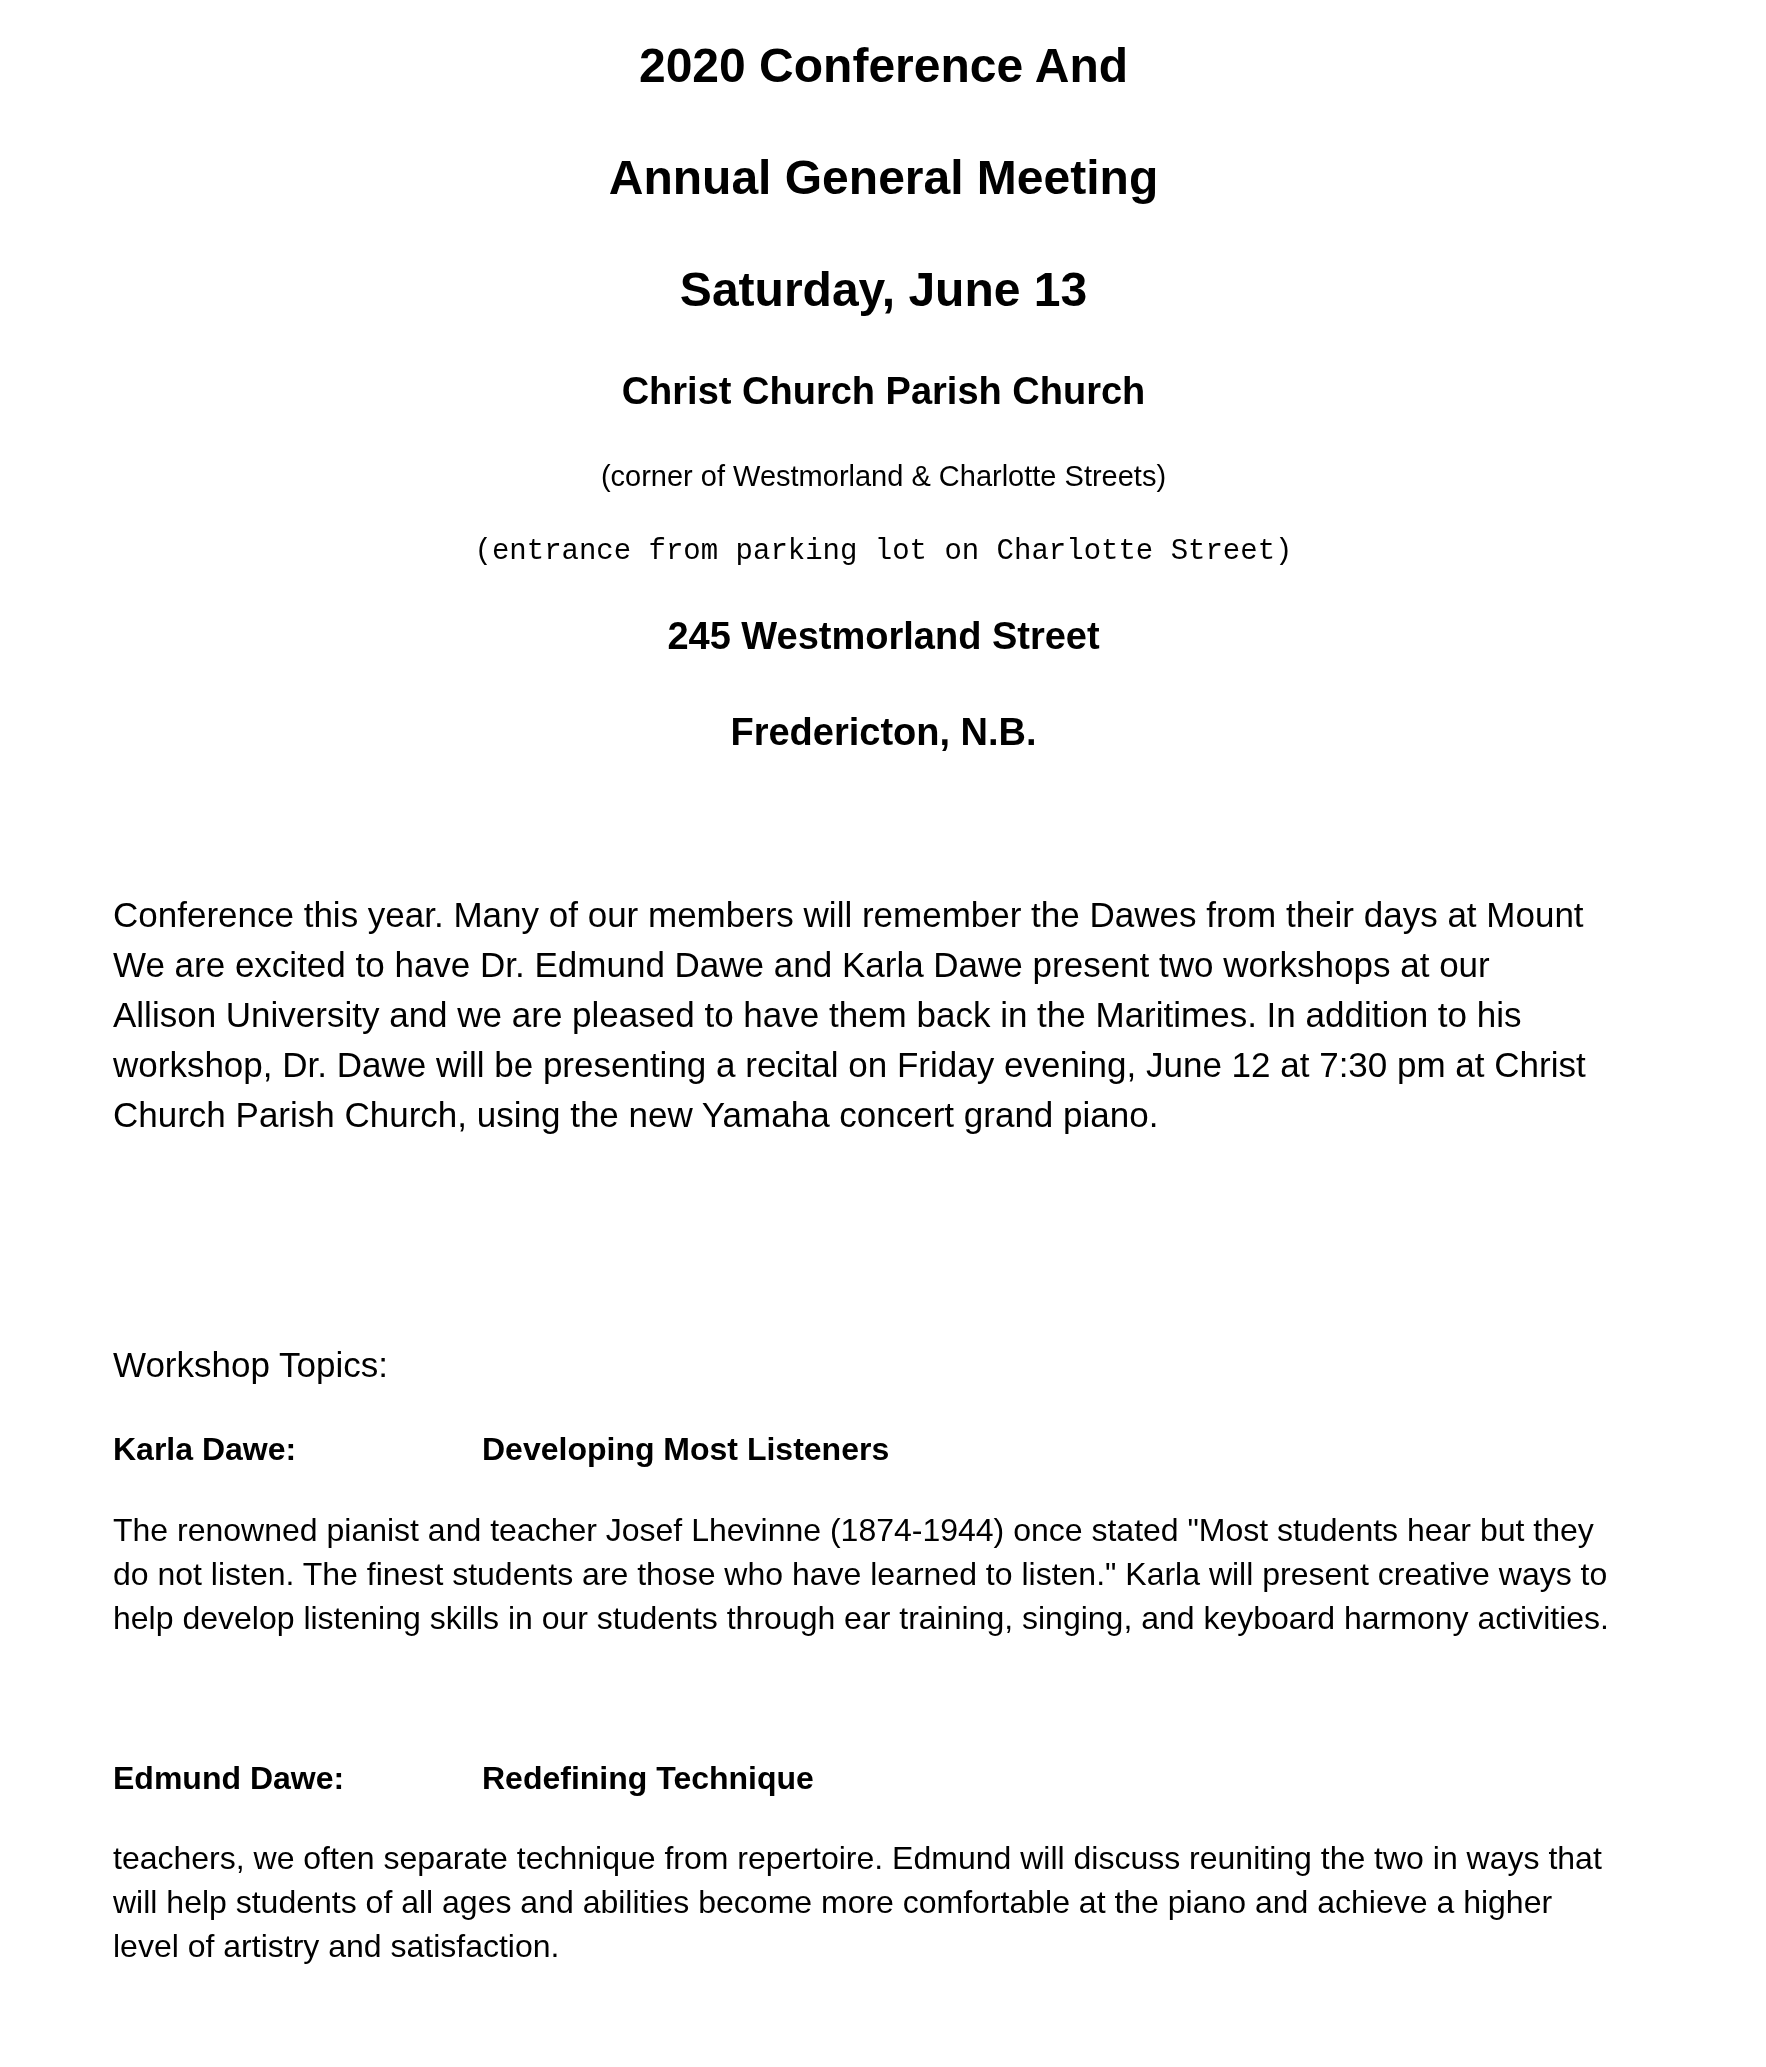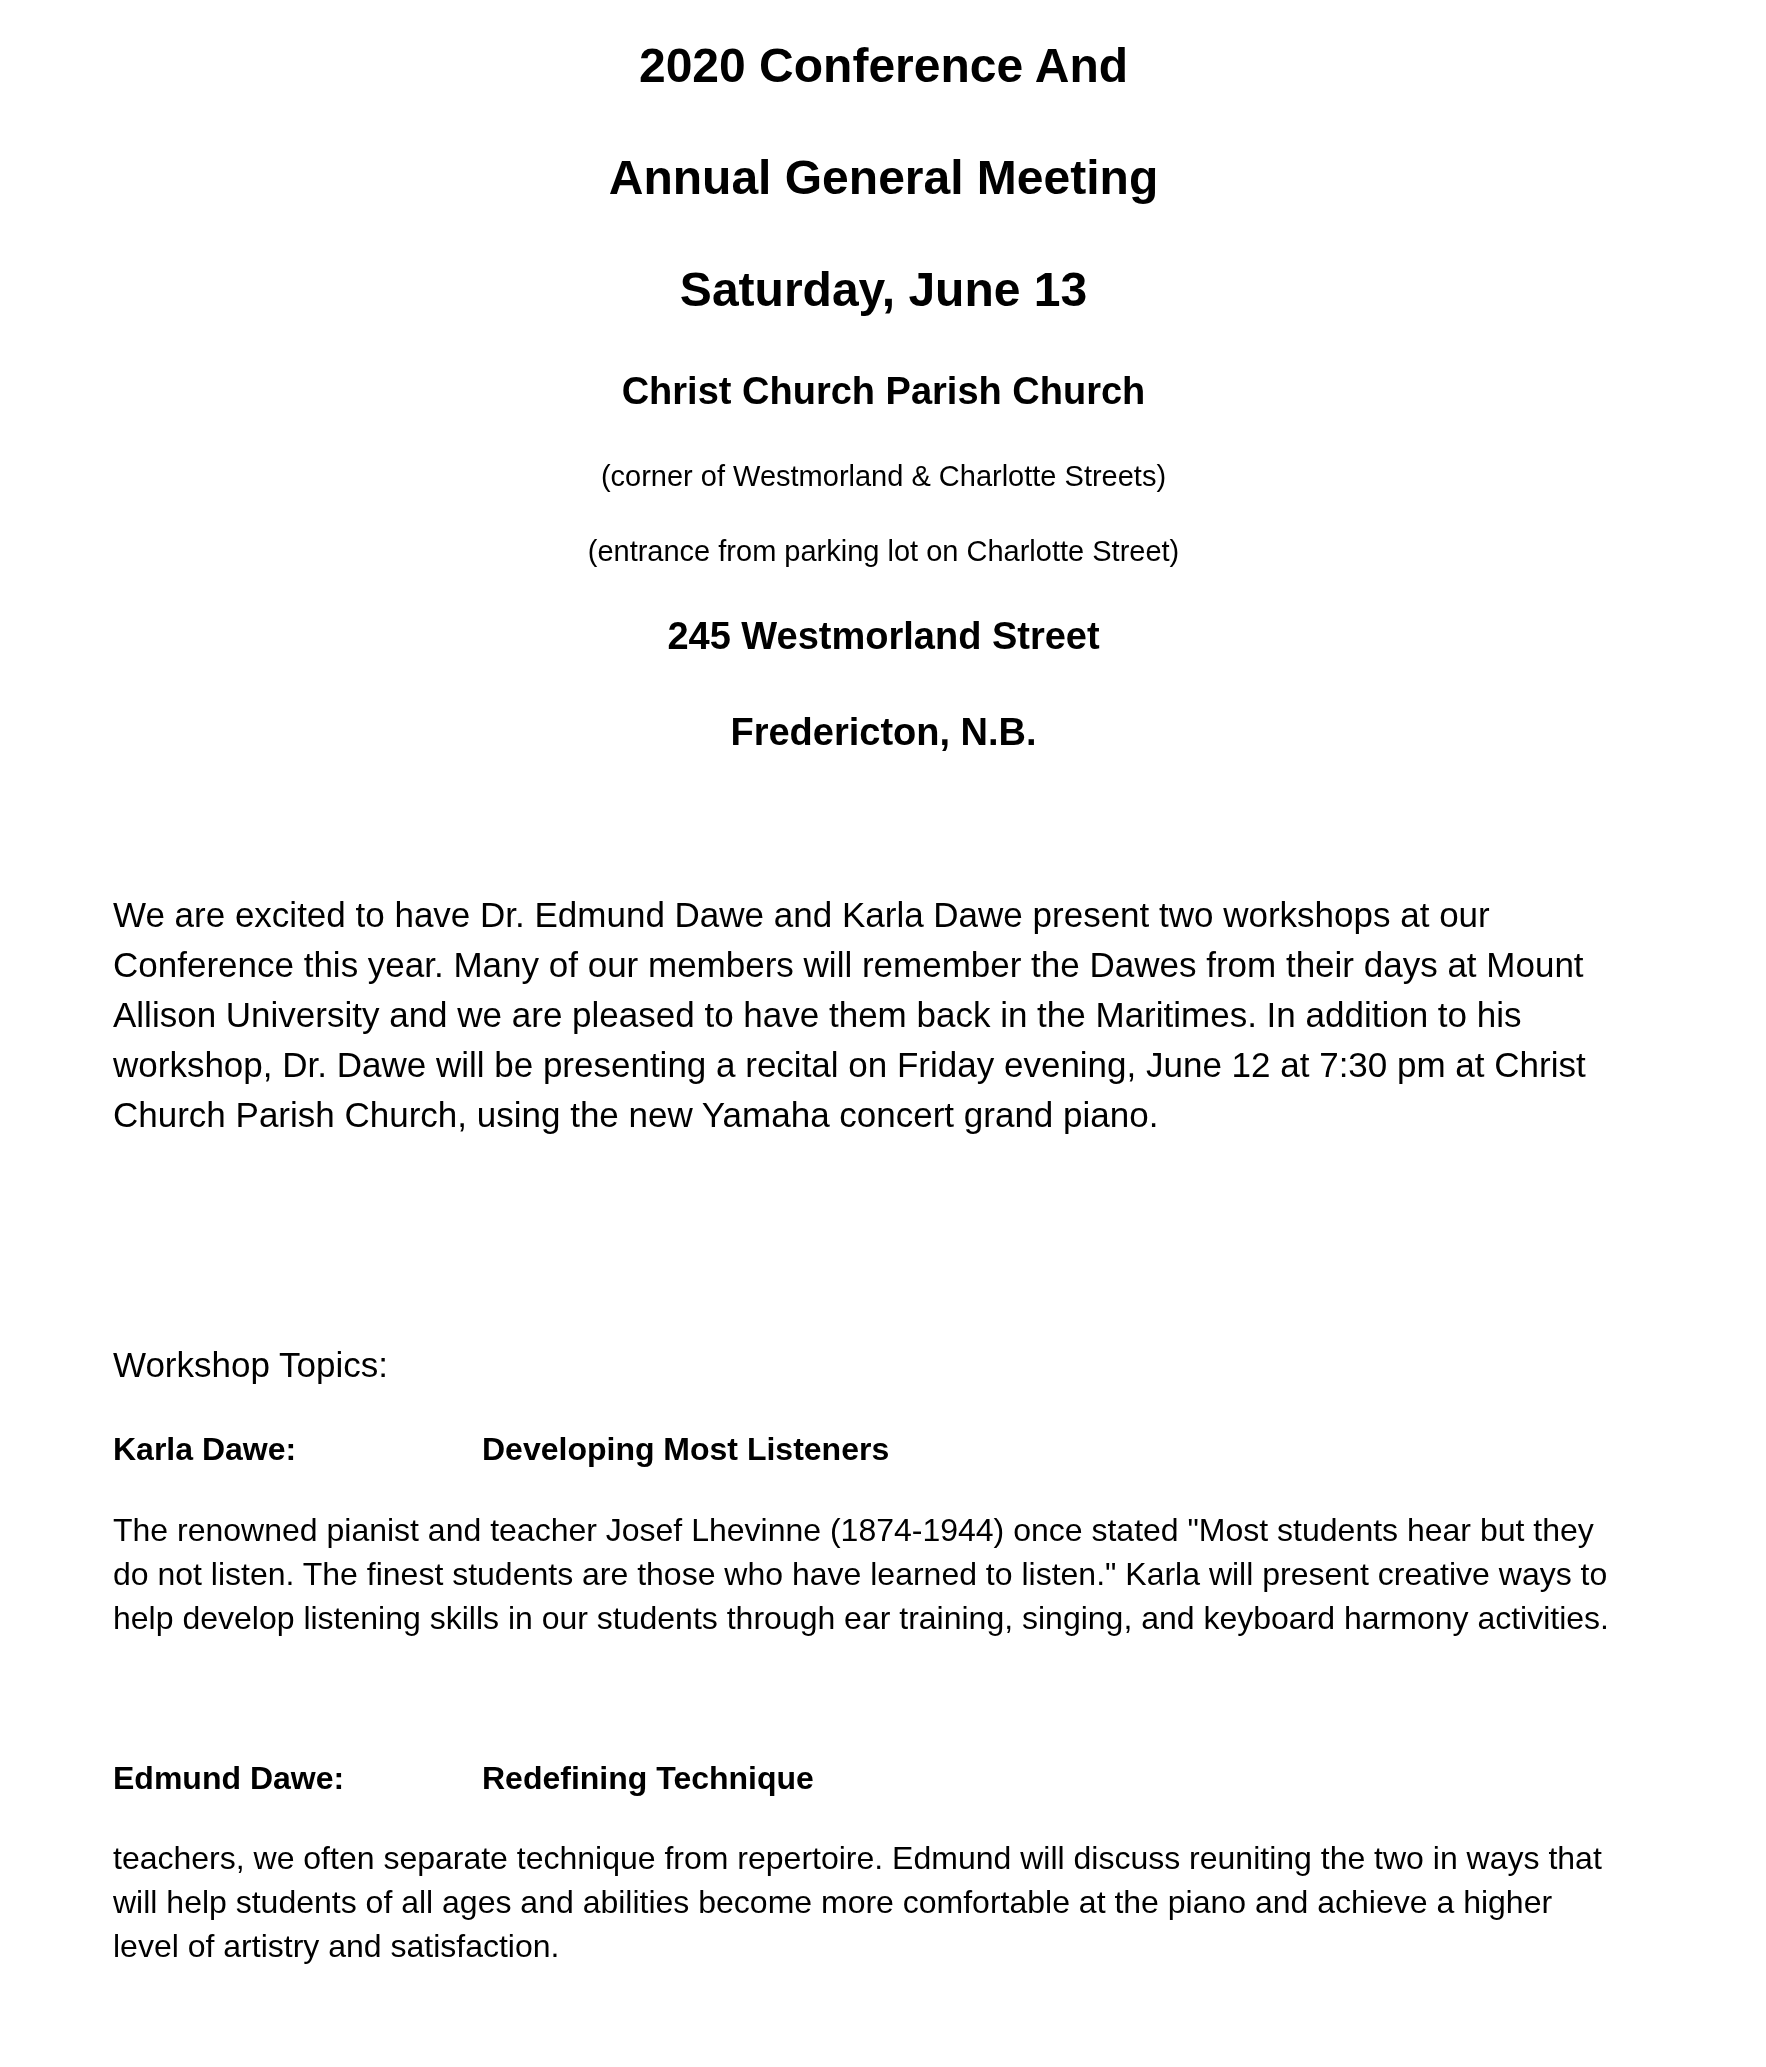--- a/index.html
+++ b/index.html
@@ -18,28 +18,28 @@
 </style>
 </head>
 <body>
 
 <div>
   <div class="center h1" style="top:38px;">2020 Conference And</div>
   <div class="center h1" style="top:150px;">Annual General Meeting</div>
   <div class="center h1" style="top:262px;">Saturday, June 13</div>
   <div class="center h2" style="top:370px;">Christ Church Parish Church</div>
   <div class="center sub" style="top:460px;">(corner of Westmorland &amp; Charlotte Streets)</div>
-  <div class="center sub" style="top:535px;">(entrance from parking lot on Charlotte Street)</div>
+  <div class="center sub" style="top:535px;font-family:Liberation Mono, monospace;">(entrance from parking lot on Charlotte Street)</div>
   <div class="center h2" style="top:615px;">245 Westmorland Street</div>
   <div class="center h2" style="top:711px;">Fredericton, N.B.</div>
 </div>
 
 <div class="para" style="top:890px;">
+  <span class="line">Conference this year. Many of our members will remember the Dawes from their days at Mount</span>
   <span class="line">We are excited to have Dr. Edmund Dawe and Karla Dawe present two workshops at our</span>
-  <span class="line">Conference this year. Many of our members will remember the Dawes from their days at Mount</span>
   <span class="line">Allison University and we are pleased to have them back in the Maritimes. In addition to his</span>
   <span class="line">workshop, Dr. Dawe will be presenting a recital on Friday evening, June 12 at 7:30 pm at Christ</span>
   <span class="line">Church Parish Church, using the new Yamaha concert grand piano.</span>
 </div>
 
 <div class="plain" style="top:1345px;">Workshop Topics:</div>
 
 <div>
   <div class="topic-row" style="top:1431px;">
     <span class="name">Karla Dawe:</span>

